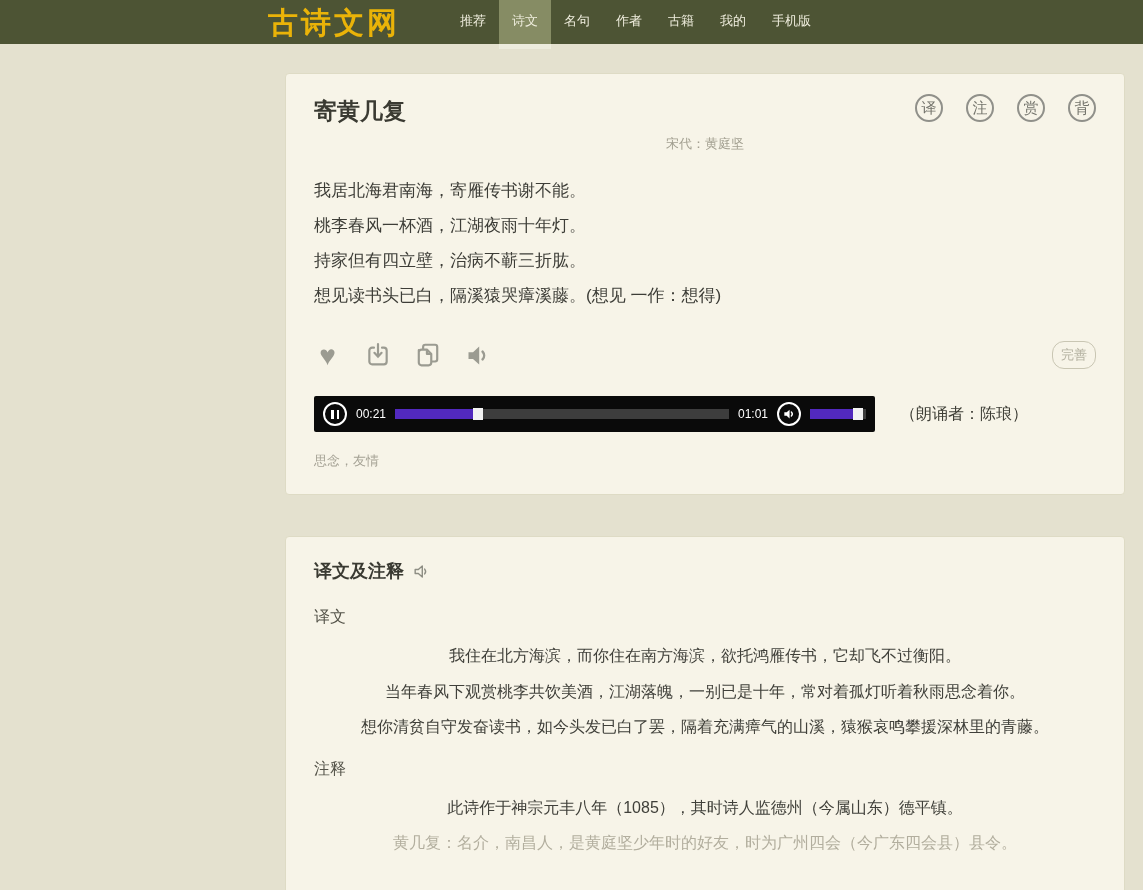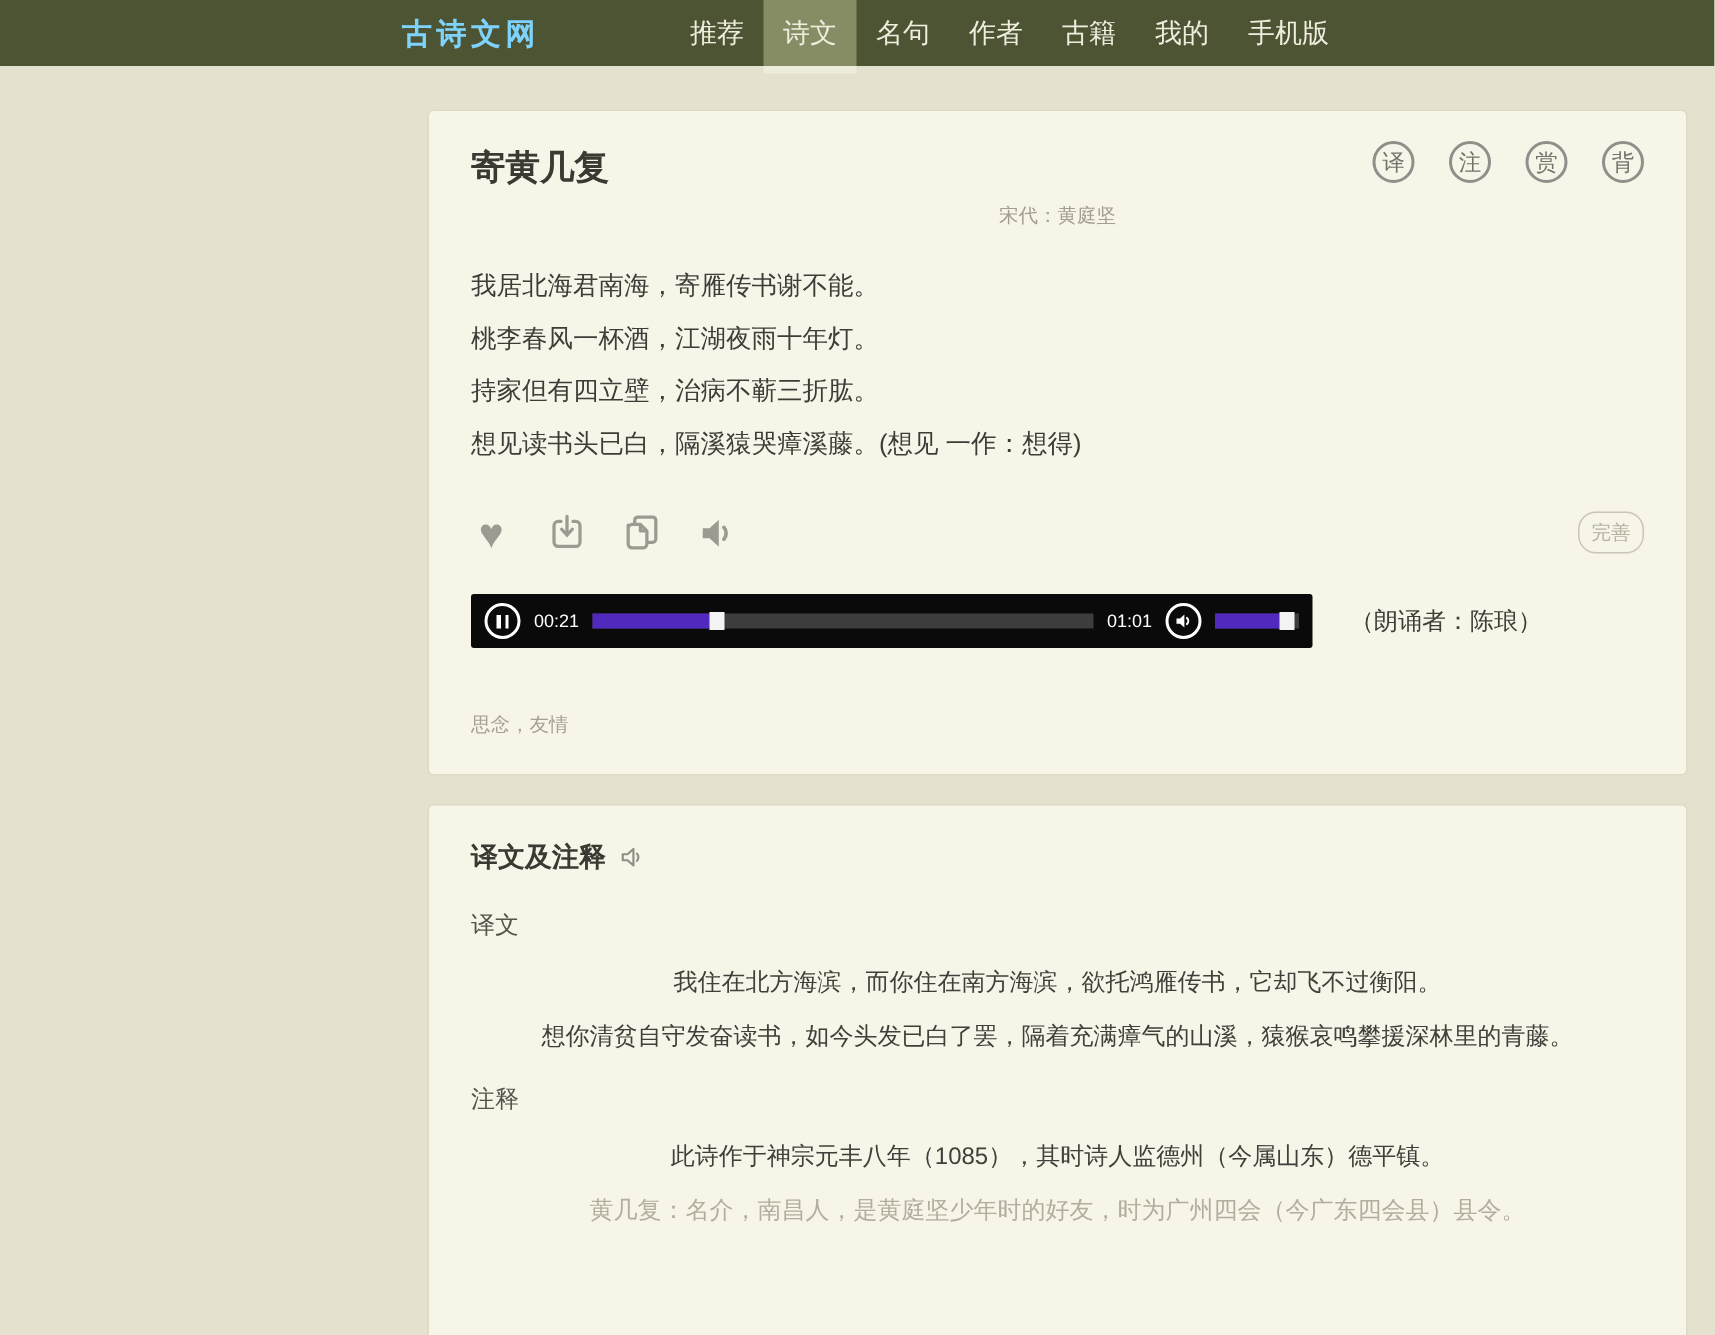--- a/index.html
+++ b/index.html
@@ -9,29 +9,29 @@
     background:#e4e1cf;
     position:relative;
   }
   
   .navbar {
     position:absolute; top:0; left:0; width:1143px; height:44px;
     background:#4d5434;
   }
   .logo {
     position:absolute; left:268px; top:0; height:44px; line-height:46px;
-    font-size:20px; font-weight:bold; color:#7dd3fc; letter-spacing:3px;
+    font-size:30px; font-weight:bold; color:#eab308; letter-spacing:3px;
   }
   .nav-menu {
     position:absolute; left:447px; top:0; height:44px;
     display:flex; align-items:stretch;
   }
   .nav-item {
     position:relative; padding:0 13px; line-height:44px;
-    font-size:18px; color:#efeddd; cursor:pointer; white-space:nowrap;
+    font-size:13px; color:#efeddd; cursor:pointer; white-space:nowrap;font-family:Liberation Mono, monospace;
   }
   .nav-item.active { background:#868c64; }
   .nav-item.active::after {
     content:""; position:absolute; left:0; right:0; top:44px; height:5px;
     background:#edecdd;
   }
   
   .card {
     position:absolute; left:285px; width:840px;
     background:#f7f4e8; border:1px solid #dedbc5; border-radius:4px;
@@ -79,21 +79,21 @@
   }
   .pfill { position:absolute; left:0; top:0; bottom:0; background:#5229be; }
   .phandle {
     position:absolute; top:-1px; width:10px; height:12px; background:#f3f3f3; cursor:pointer;
   }
   .vtrack {
     width:56px; height:10px; background:#3d3d3d; position:relative; margin-left:9px; cursor:pointer;
     flex:0 0 auto;
   }
   .reciter { margin-left:25px; font-size:16px; color:#3e3e36; }
-  .tag-row { margin-top:42px; font-size:13px; color:#a5a295; }
+  .tag-row { margin-top:20px; font-size:13px; color:#a5a295; }
   .tag-row a { color:#a5a295; text-decoration:none; cursor:pointer; }
   
   .section-head { display:flex; align-items:center; gap:8px; }
   .section-title { font-size:18px; font-weight:bold; color:#3a3a32; }
   .sub-head { margin-top:24px; font-size:16px; color:#55544a; }
   .para { margin-top:10px; font-size:16px; color:#40403a; line-height:35.5px;text-align:center; }
   .para div.faded { color:#b2ae9e; }
   svg { display:block; }
 </style>
 </head>
@@ -193,20 +193,21 @@
     <span class="section-title">译文及注释</span>
     <svg width="19" height="19" viewBox="0 0 24 24" fill="none" stroke="#8e8e84" stroke-width="1.8" stroke-linejoin="round" stroke-linecap="round">
       <path d="M4 9.5 V14.5 H8 L13 19 V5 L8 9.5 Z"></path>
       <path d="M16 9 a4.8 4.8 0 0 1 0 6"></path>
     </svg>
   </div>
 
   <div class="sub-head">译文</div>
   <div class="para">
       <div>我住在北方海滨，而你住在南方海滨，欲托鸿雁传书，它却飞不过衡阳。</div>
+      <div>当年春风下观赏桃李共饮美酒，江湖落魄，一别已是十年，常对着孤灯听着秋雨思念着你。</div>
       <div>想你清贫自守发奋读书，如今头发已白了罢，隔着充满瘴气的山溪，猿猴哀鸣攀援深林里的青藤。</div>
     </div>
 
   <div class="sub-head" style="margin-top:14px;">注释</div>
   <div class="para">
       <div>此诗作于神宗元丰八年（1085），其时诗人监德州（今属山东）德平镇。</div>
       <div class="faded">黄几复：名介，南昌人，是黄庭坚少年时的好友，时为广州四会（今广东四会县）县令。</div>
     </div>
 </div>
 

